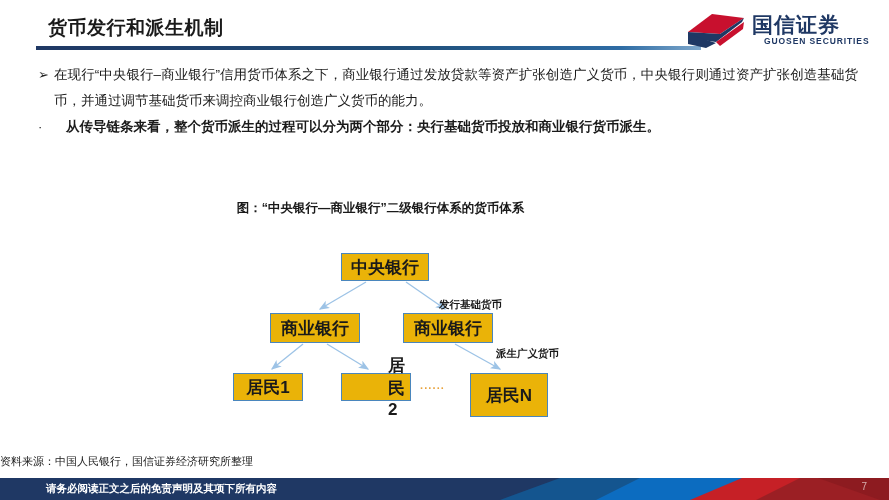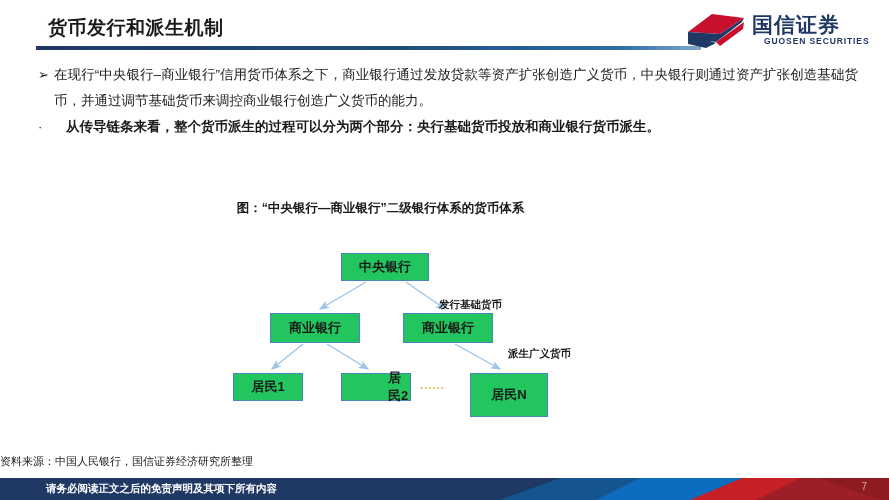--- a/index.html
+++ b/index.html
@@ -133,24 +133,24 @@
     height: 190px;
   }
   #diagram-svg {
     position: absolute;
     left: 0; top: 0;
     width: 889px;
     height: 190px;
   }
   .node {
     position: absolute;
-    background: #22c55e;
+    background: #eab308;
     border: 1px solid #4a86bd;
     color: #1a1a1a;
-    font-size: 13px;
+    font-size: 17px;
     font-weight: bold;
     display: flex;
     align-items: center;
     justify-content: center;
     box-sizing: border-box;
   }
   #node-central { left: 341px; top: 18px; width: 88px; height: 28px; }
   #node-comm1   { left: 270px; top: 78px; width: 90px; height: 30px; }
   #node-comm2   { left: 403px; top: 78px; width: 90px; height: 30px; }
   #node-res1    { left: 233px; top: 138px; width: 70px; height: 28px; }
@@ -158,21 +158,21 @@
   #node-resn    { left: 470px; top: 138px; width: 78px; height: 44px; }
 
   .edge-label {
     position: absolute;
     font-size: 10.5px;
     font-weight: bold;
     color: #1a1a1a;
     white-space: nowrap;
   }
   #label-base { left: 439px; top: 52px; margin-top: 11px; }
-  #label-broad { left: 508px; top: 112px; }
+  #label-broad { left: 496px; top: 112px; }
 
   #ellipsis {
     position: absolute;
     left: 420px; top: 147px;
     font-size: 11px;
     font-weight: bold;
     color: #e8a33d;
     letter-spacing: 0.5px;
   }
 

